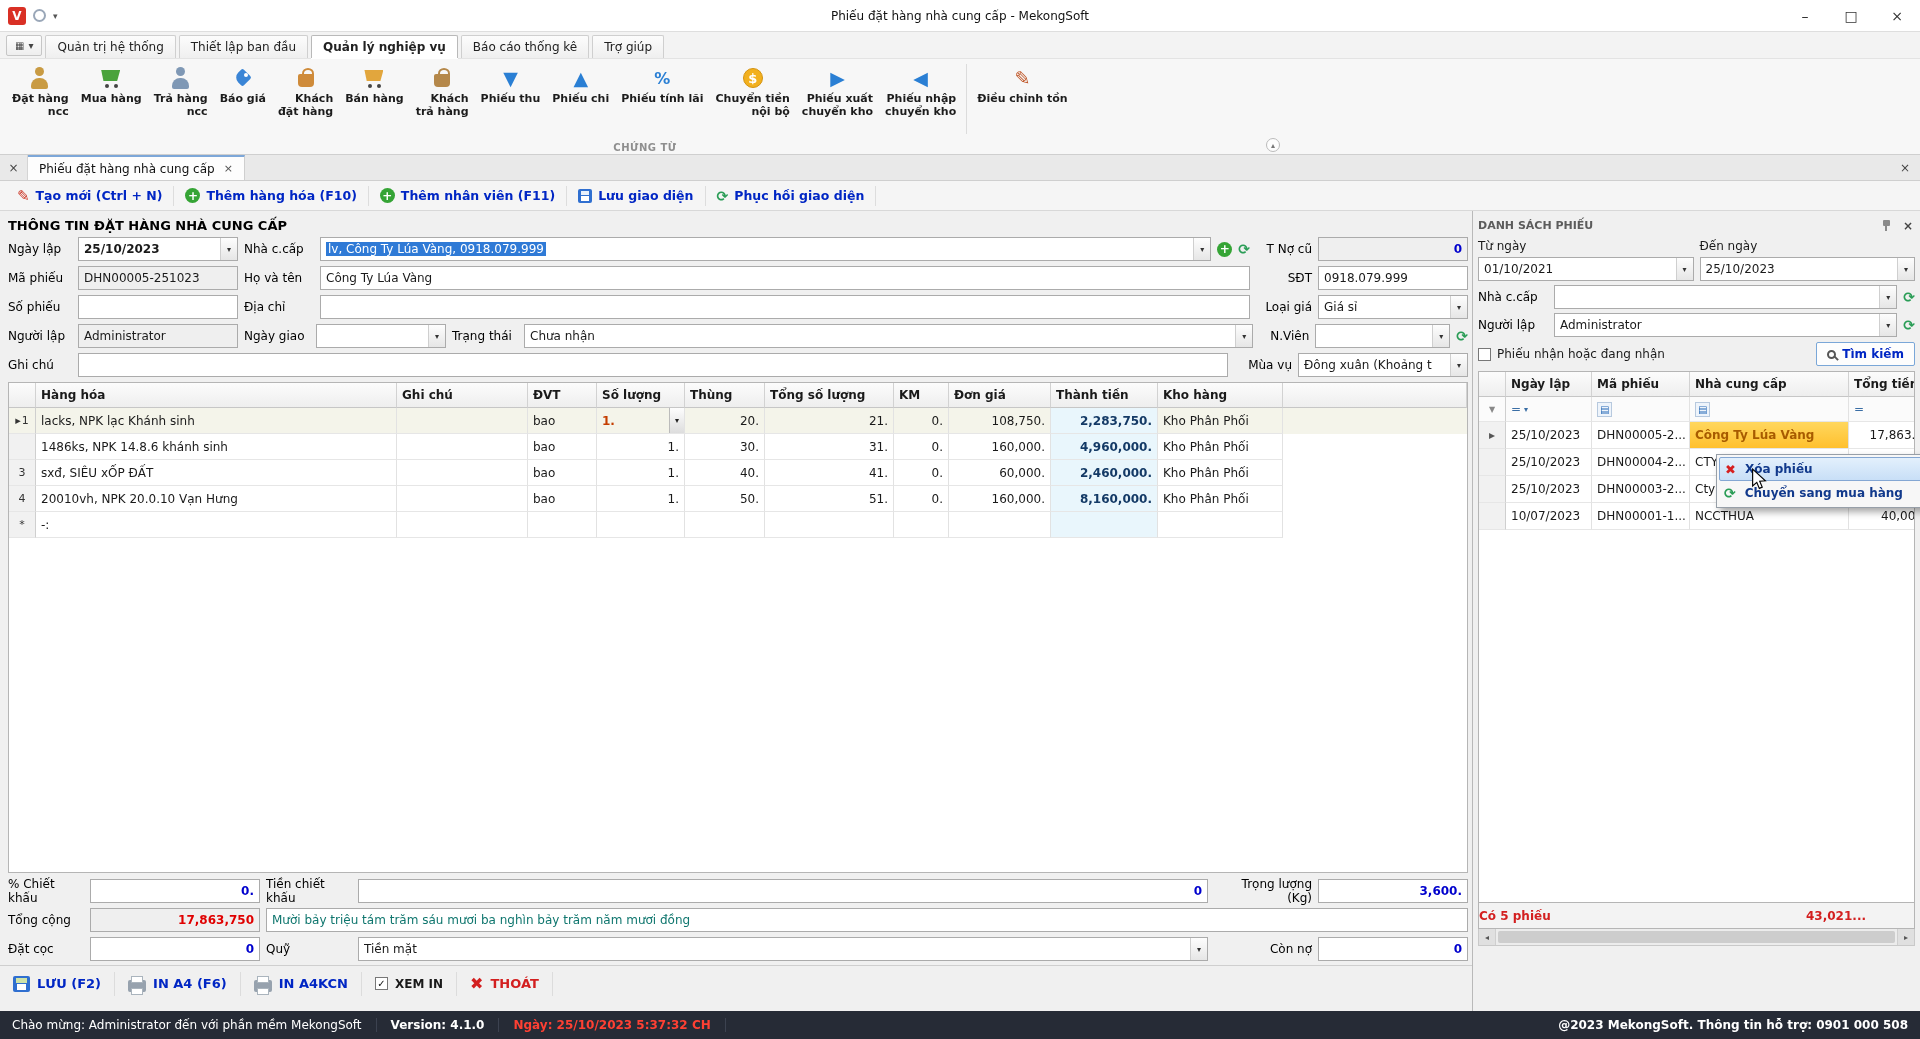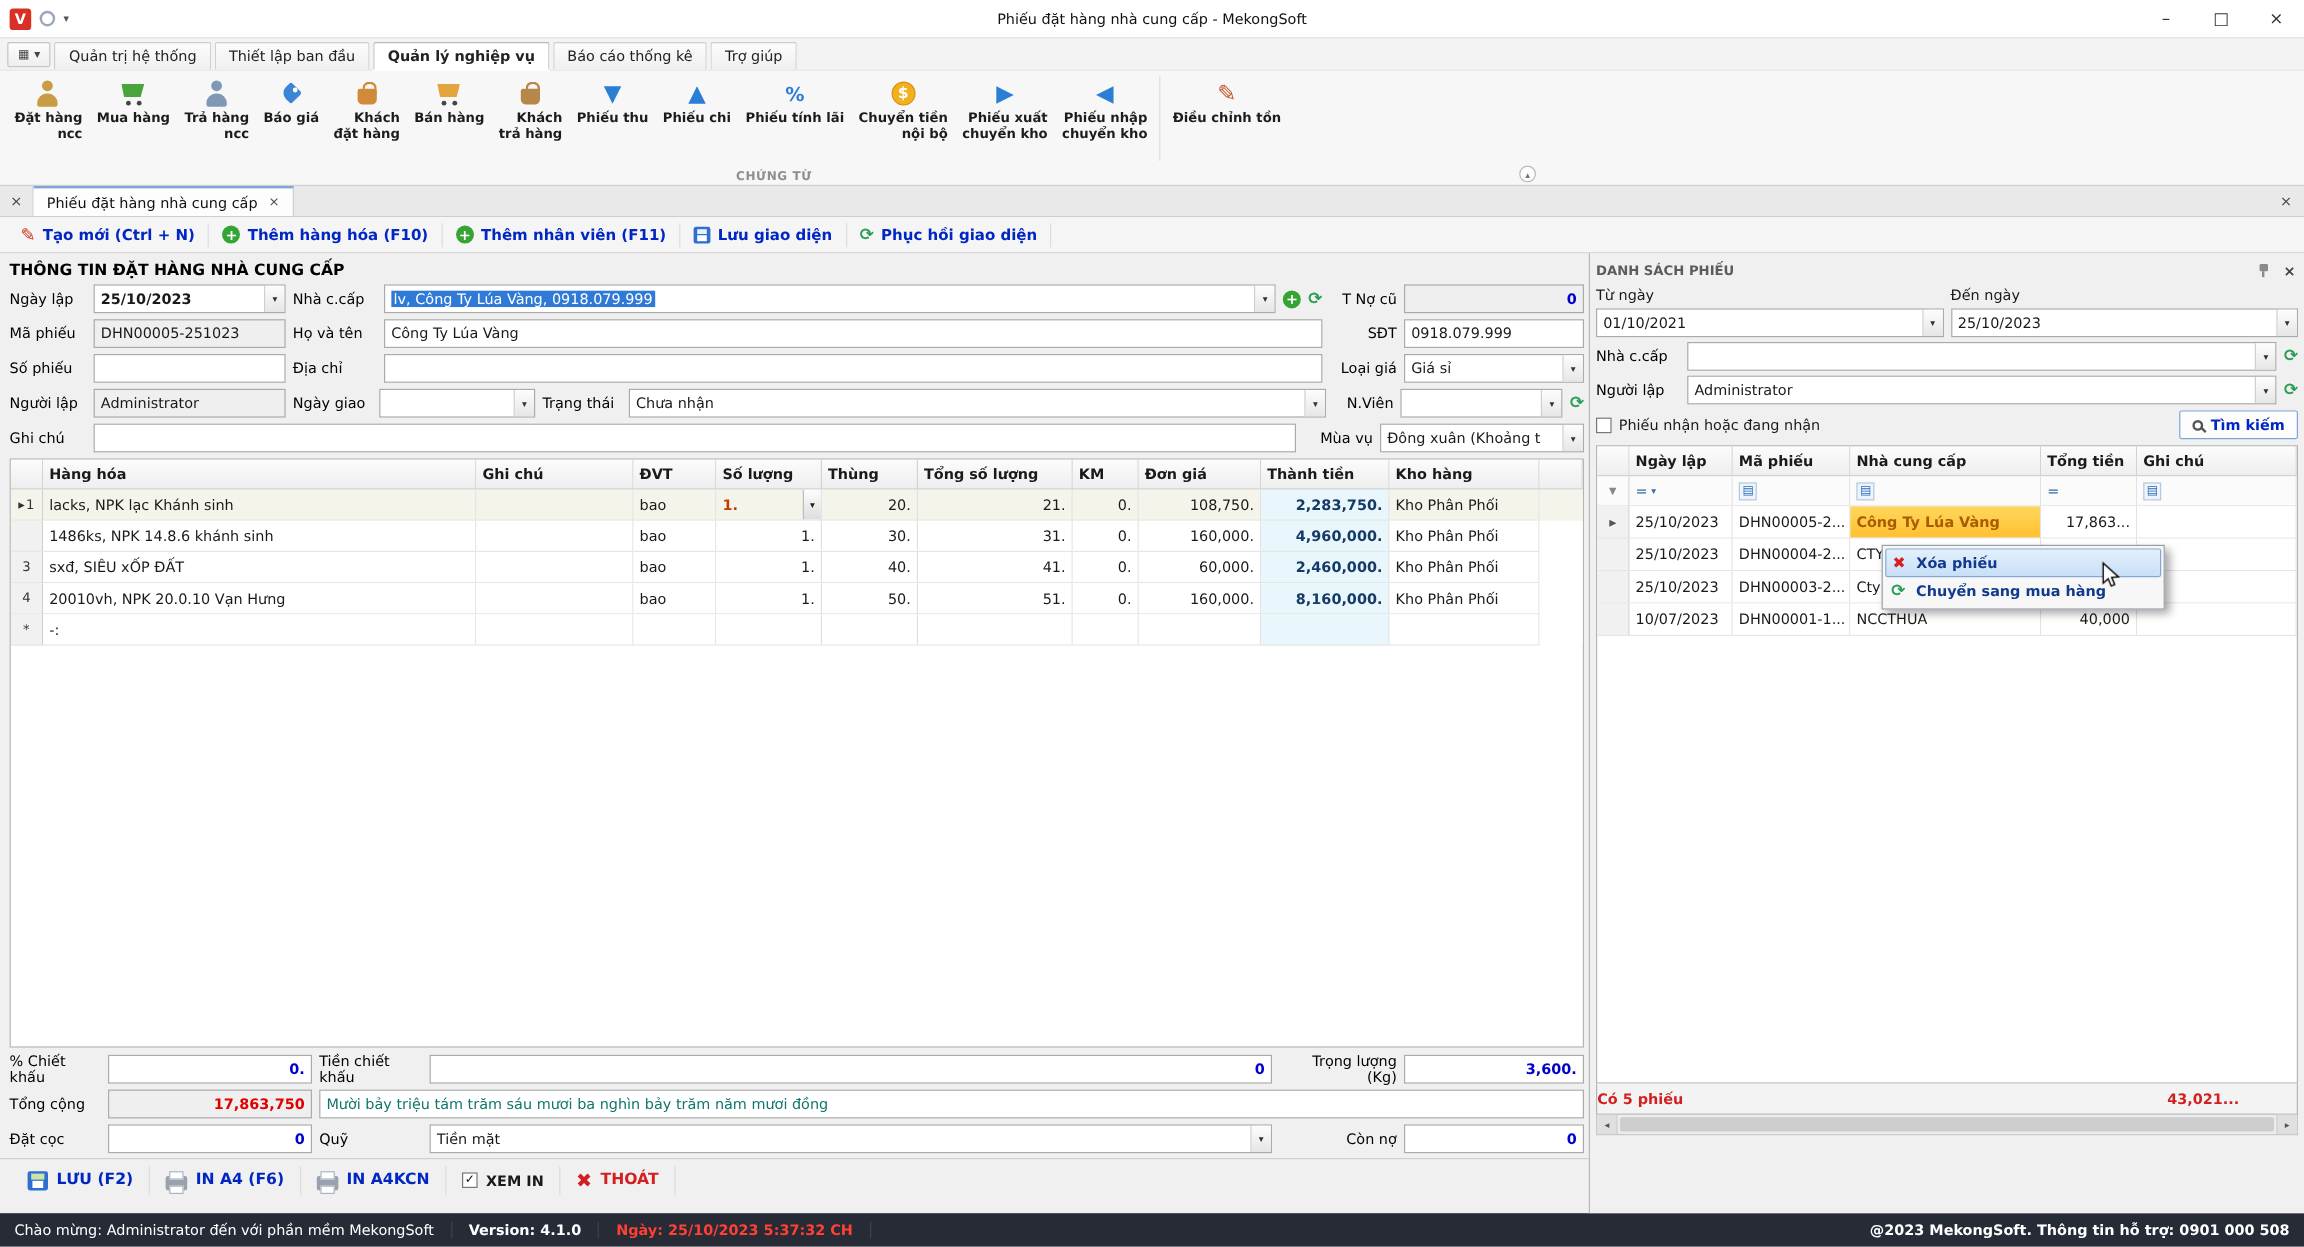--- a/index.html
+++ b/index.html
@@ -95,36 +95,36 @@
 .qcaretbox{width:15px;align-self:stretch;margin-left:auto;background:linear-gradient(#fdfdfd,#ddd);border-left:1px solid #bbb;display:flex;align-items:center;justify-content:center;font-size:8px;color:#222}
 .gc.fillc{border:none}
 .grow.head .gc.fillc{background:linear-gradient(#fcfcfc,#eee);border-bottom:1px solid #c6c6c6}
 
 
 .summary{flex:none}
 .redv{color:#e00000!important}
 .words{color:#0f766e}
 
 
-.btnbar{height:36px;flex:none;display:flex;align-items:center;background:#f0f0f0;border-top:1px solid #cfcfcf;margin:0 -4px 0 -8px;padding-left:10px}
+.btnbar{height:36px;flex:none;display:flex;align-items:center;background:#f0f0f0;border-top:1px solid #cfcfcf;margin:0 -4px 0 -8px;}
 .bbtn{display:flex;align-items:center;gap:7px;padding:0 13px;height:24px;border-right:1px solid #dcdcdc}
 .bbtn .t{color:#0026c4;font-weight:700;font-size:13px}
 .bbtn.exit .t{color:#d31f1f}
 .xred{color:#d31f1f;font-weight:900;font-size:16px;line-height:1}
 .icoSave{width:17px;height:16px;background:#2f6fd0;border-radius:2px;position:relative}
 .icoSave::before{content:"";position:absolute;left:3px;top:2px;right:3px;height:5px;background:#cfe3a8}
 .icoSave::after{content:"";position:absolute;left:4px;bottom:2px;right:4px;height:6px;background:#fff}
 .icoPrint{width:18px;height:12px;background:#97a2ae;border-radius:2px;position:relative;margin-top:4px}
 .icoPrint::before{content:"";position:absolute;left:3px;top:-4px;right:3px;height:5px;background:#fff;border:1px solid #aab4bd}
 .icoPrint::after{content:"";position:absolute;left:3px;bottom:-3px;right:3px;height:5px;background:#fff;border:1px solid #aab4bd}
 .chk{width:13px;height:13px;border:1px solid #777;background:#fff;display:flex;align-items:center;justify-content:center;font-size:10px;color:#111;flex:none}
 .bottomgap{height:10px;flex:none}
 
 
-.rpanel{width:596px;flex:none;border-left:1px solid #b9b9b9;background:#f0f0f0;display:flex;flex-direction:column;padding:3px 5px;position:relative}
+.rpanel{width:448px;flex:none;border-left:1px solid #b9b9b9;background:#f0f0f0;display:flex;flex-direction:column;padding:3px 5px;position:relative}
 .phead{height:23px;display:flex;align-items:center;color:#5c5c5c;font-weight:700;font-size:11px}
 .phead .sp{flex:1}
 .pin{position:relative;width:11px;height:13px;margin-right:9px}
 .pin::before{content:"";position:absolute;top:1px;left:2px;width:7px;height:6px;background:#8a8a8a;border-radius:1px}
 .pin::after{content:"";position:absolute;top:7px;left:4px;width:2px;height:5px;background:#8a8a8a}
 .pclose{color:#444;font-size:12px;width:14px;text-align:center}
 .prow{display:flex;align-items:center;gap:6px;margin-bottom:4px}
 .prow .half{width:50%}
 .plabelrow{height:18px;margin-bottom:2px}
 .searchbtn{margin-left:auto;height:24px;border:1px solid #7aa7d8;background:#fdfdfd;display:flex;align-items:center;gap:6px;padding:0 10px;border-radius:2px}

